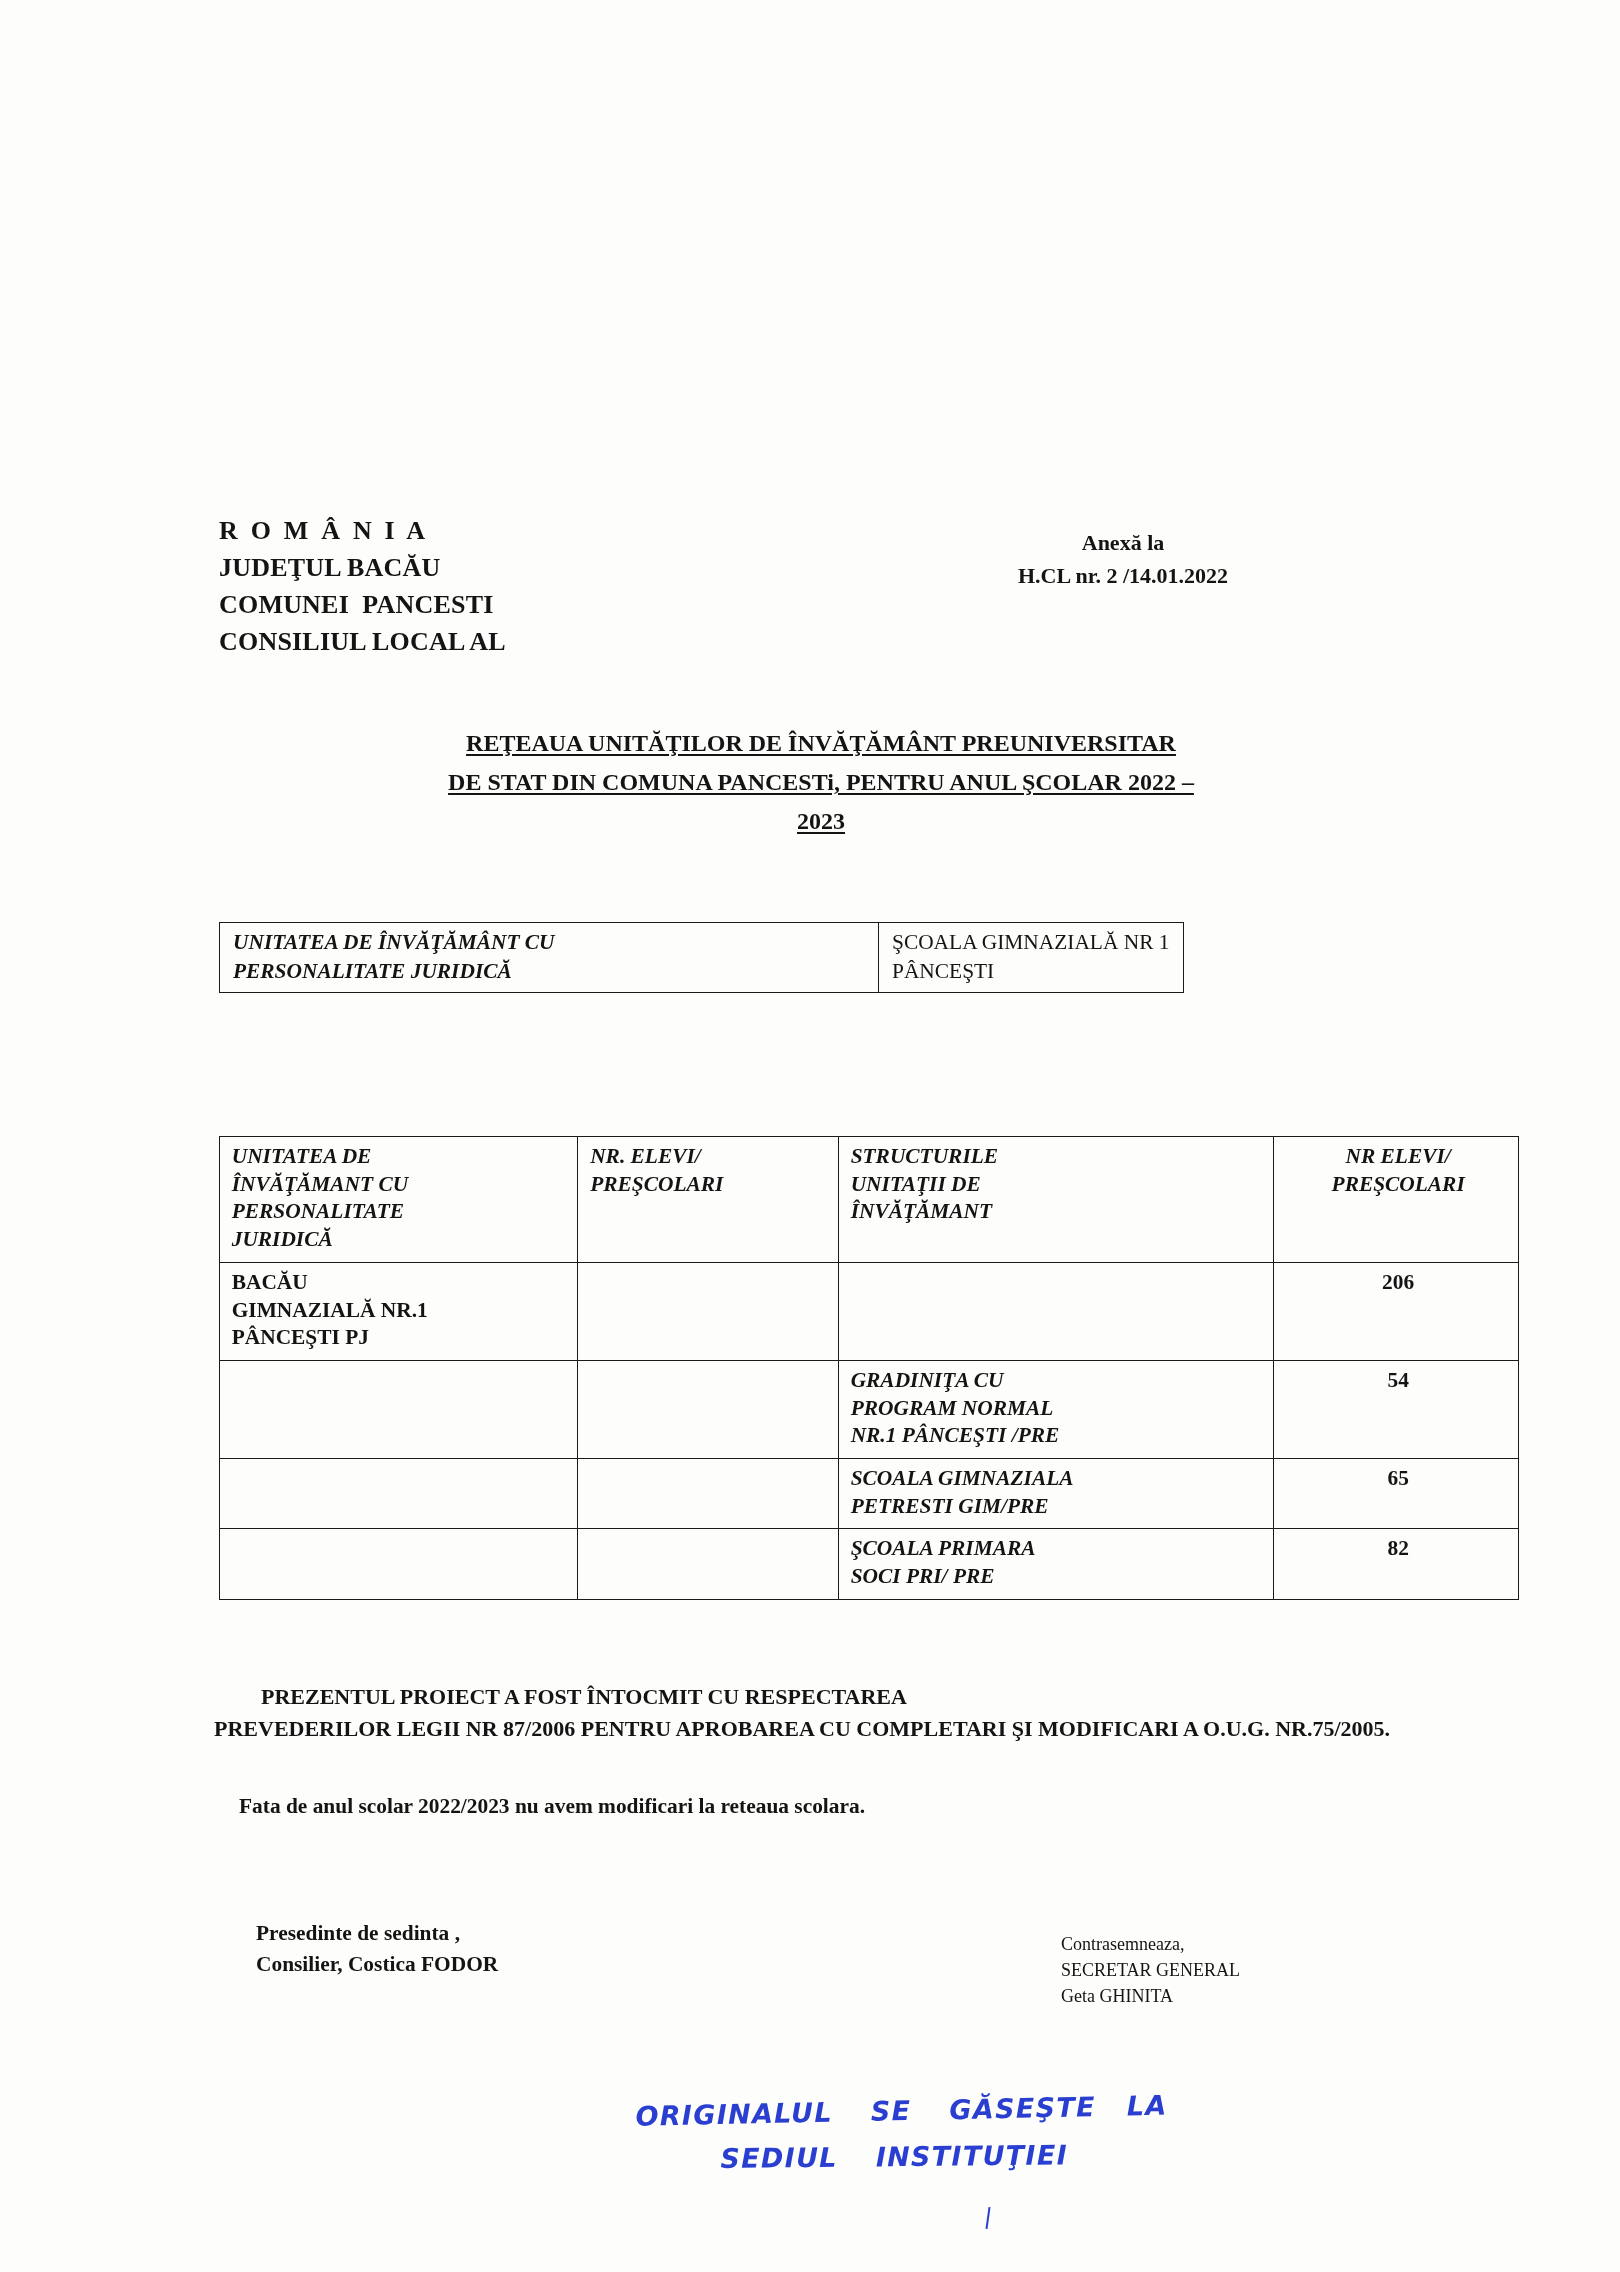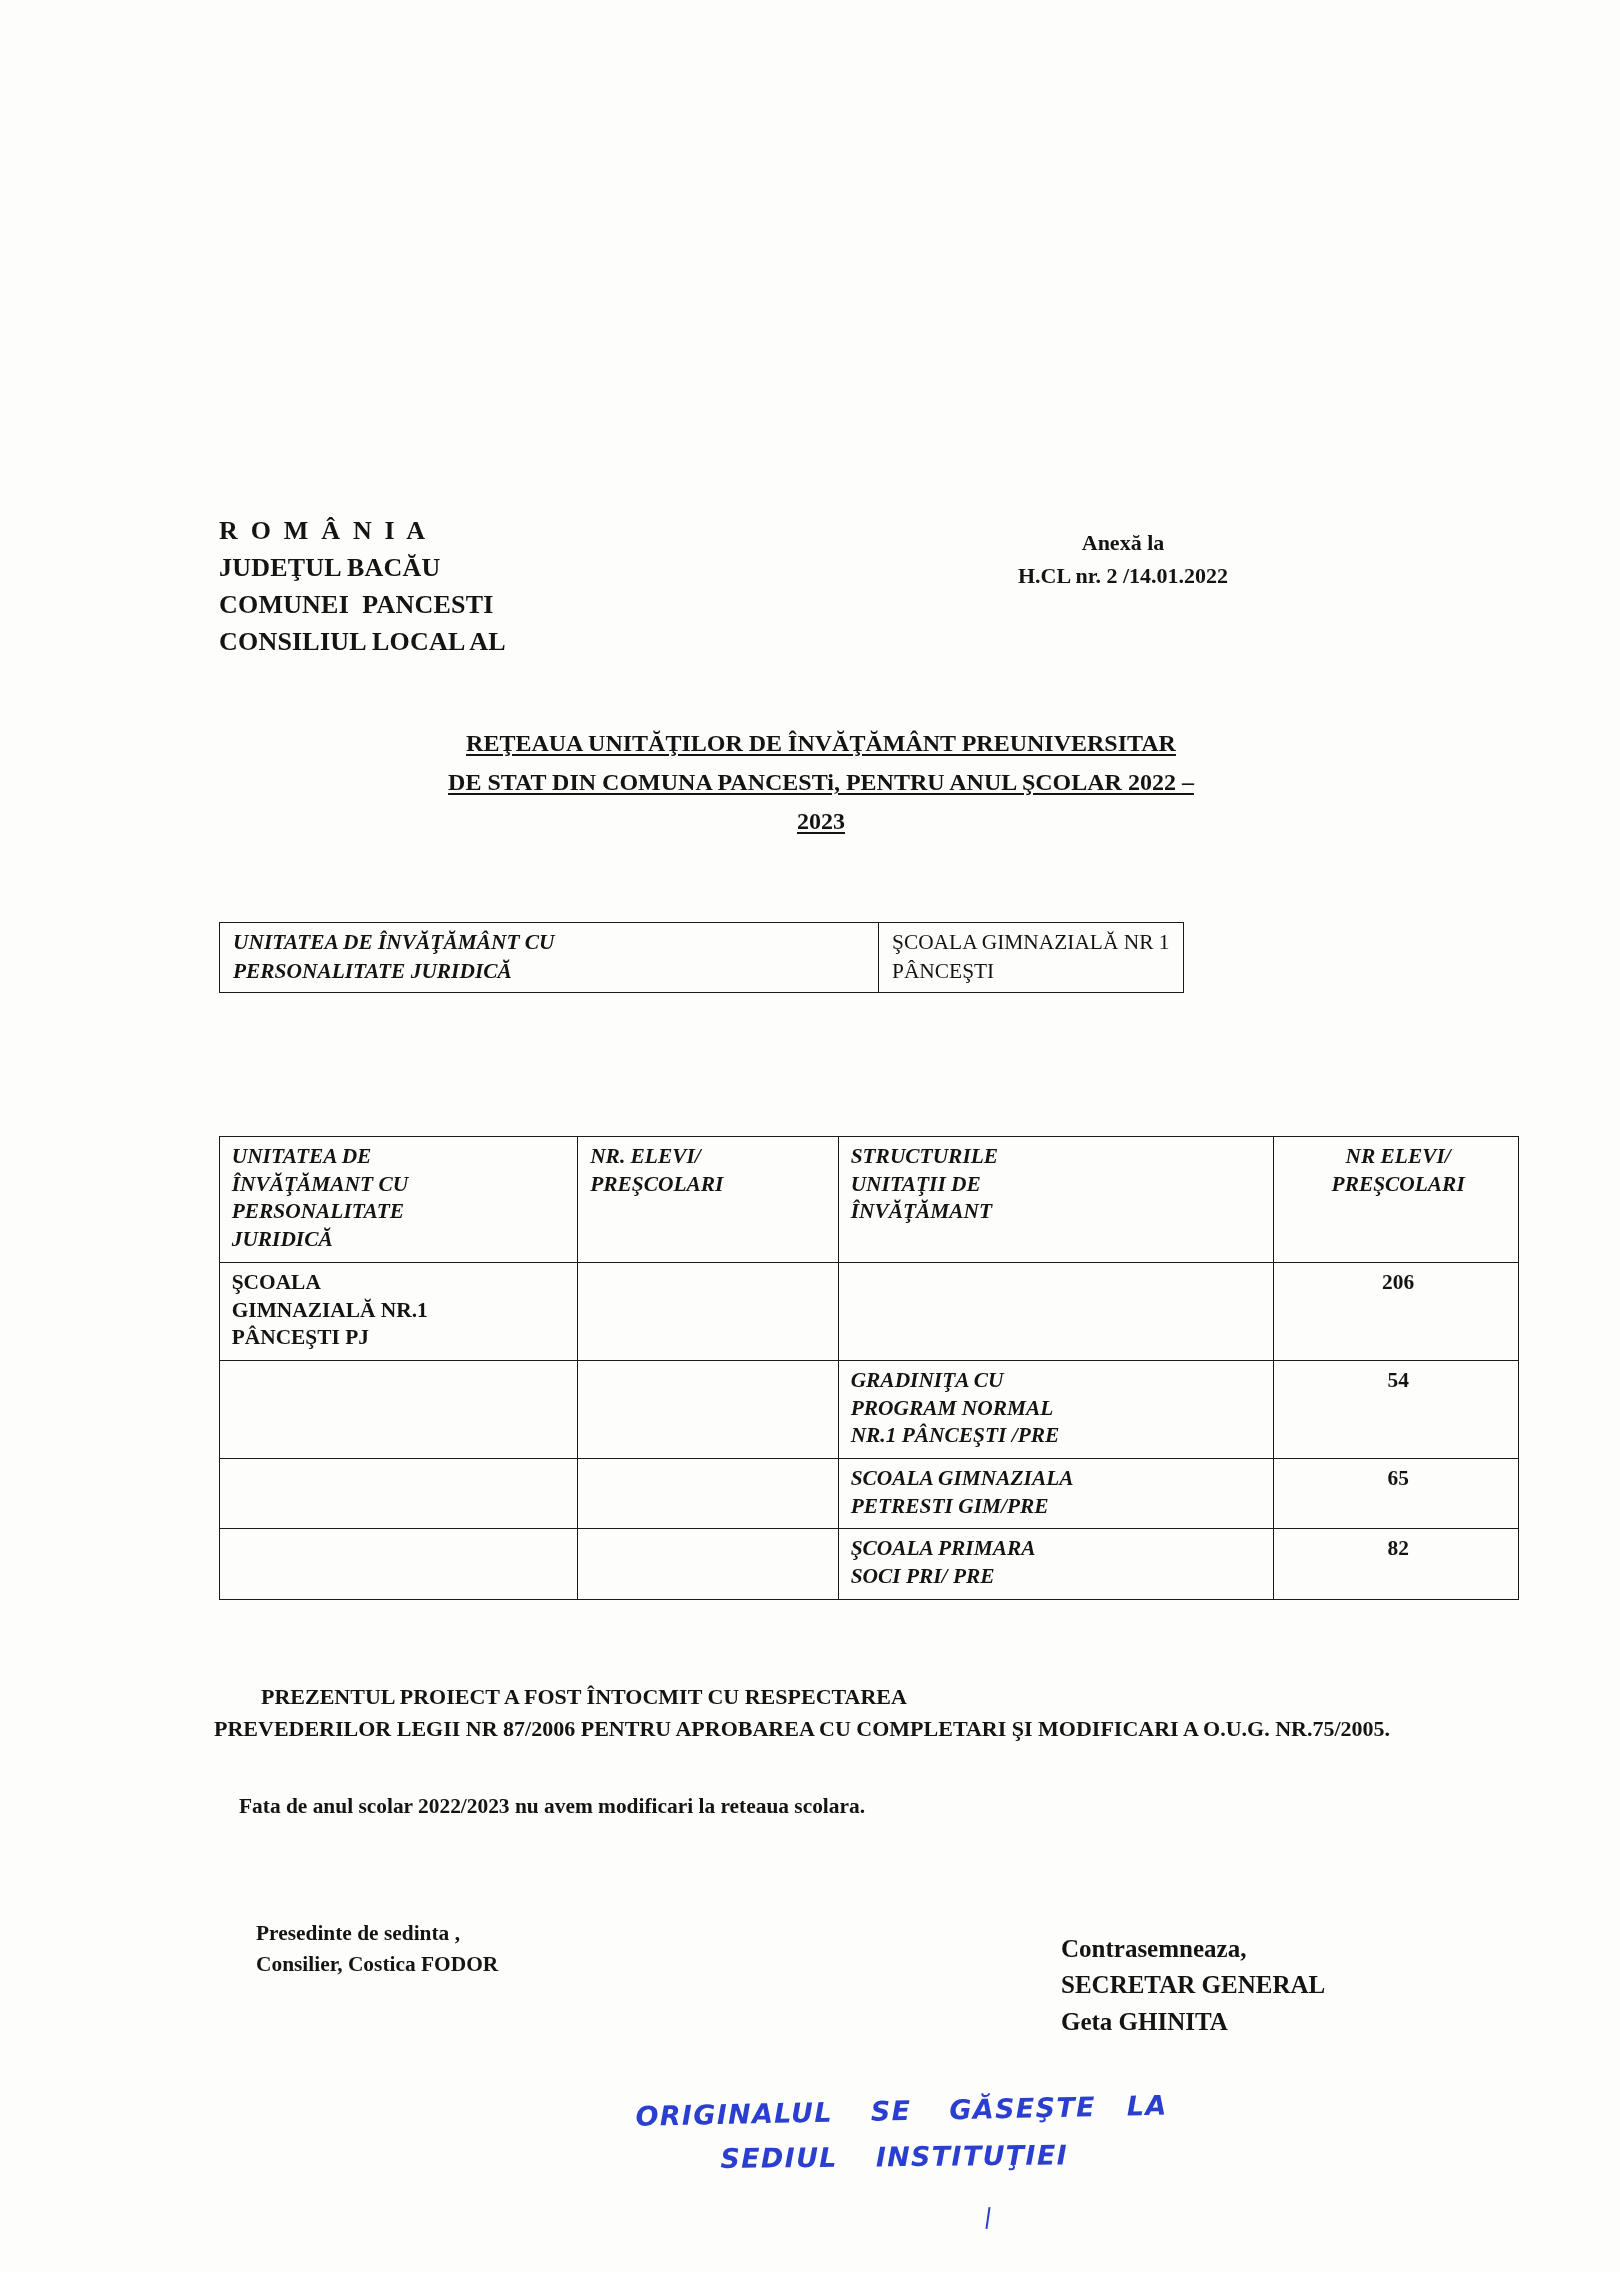--- a/index.html
+++ b/index.html
@@ -138,22 +138,22 @@
     left: 256px;
     top: 1918px;
     font-size: 21.4px;
     font-weight: bold;
     line-height: 1.45;
   }
   .sig-right {
     position: absolute;
     left: 1061px;
     top: 1931px;
-    font-size: 25px;
-    font-weight: bold;
+    font-size: 18px;
+    font-weight: normal;
     line-height: 1.45;
   }
   
   .handnote {
     position: absolute;
     left: 636px;
     top: 2087px;
     width: 831px;
     color: #2a3fd0;
     font-family: "DejaVu Sans", sans-serif;
@@ -226,21 +226,21 @@
 JURIDICĂ</td>
         <td class="c2 hdr" style="white-space: pre-line;">NR.  ELEVI/
 PREŞCOLARI</td>
         <td class="c3 hdr" style="white-space: pre-line;">STRUCTURILE
 UNITAŢII DE
 ÎNVĂŢĂMANT</td>
         <td class="c4 hdr" style="white-space: pre-line;">NR ELEVI/
 PREŞCOLARI</td>
       </tr>
       <tr>
-        <td class="c1 cell-pj" style="white-space: pre-line;">ŞCOALA
+        <td class="c1 cell-pj" style="white-space: pre-line;">BACĂU
 GIMNAZIALĂ NR.1
 PÂNCEŞTI PJ</td>
         <td class="c2"></td>
         <td class="c3 cell-struct"></td>
         <td class="c4 num">206</td>
       </tr>
       <tr>
         <td class="c1 cell-pj"></td>
         <td class="c2"></td>
         <td class="c3 cell-struct" style="white-space: pre-line;">GRADINIŢA CU

